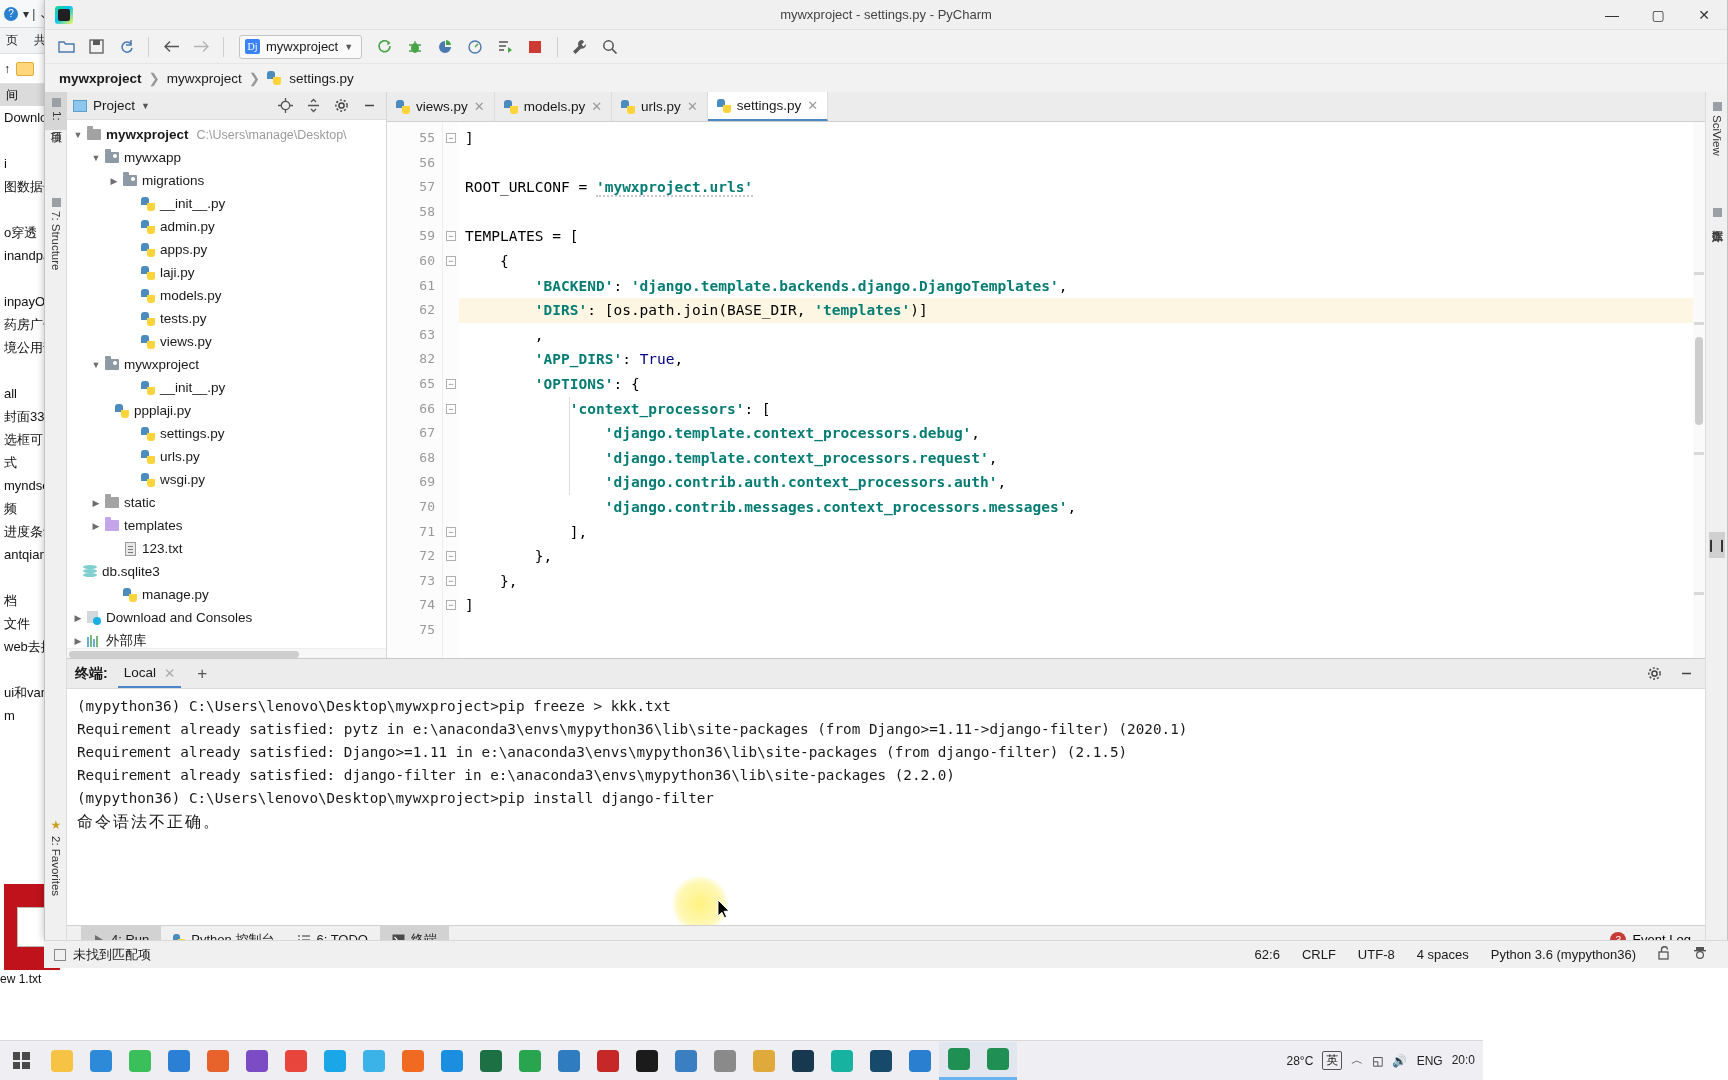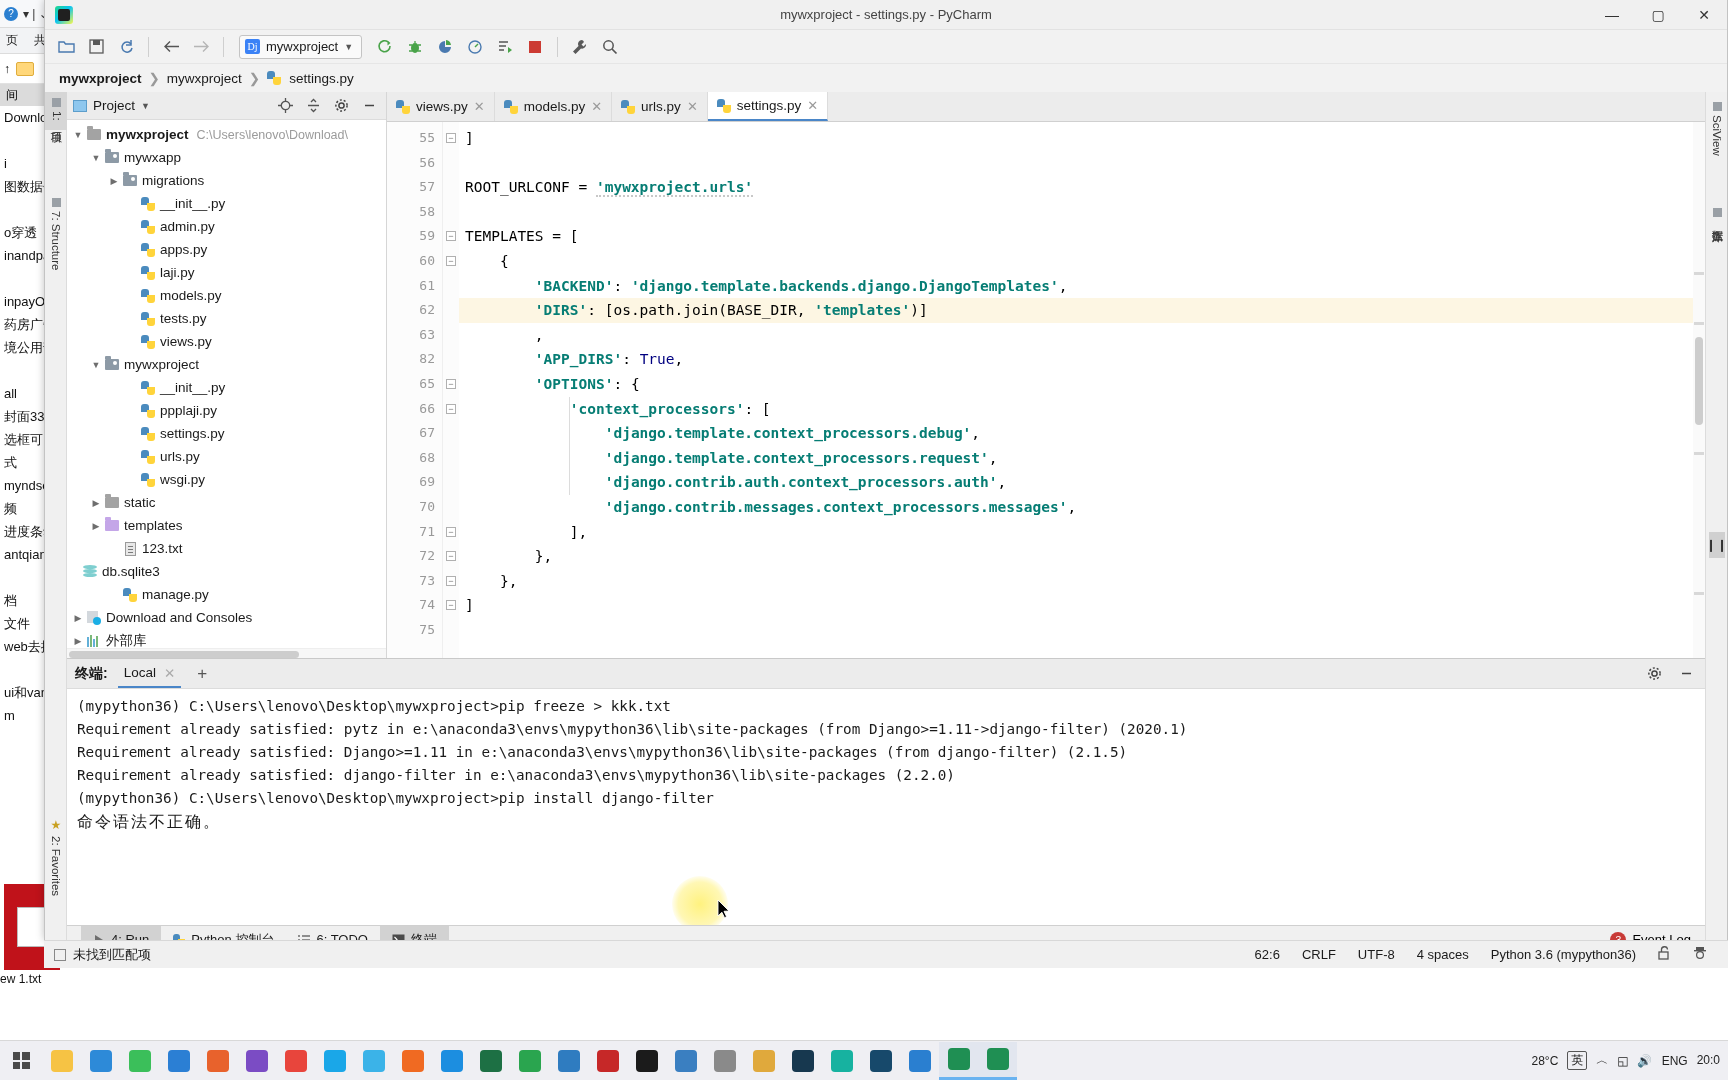--- a/index.html
+++ b/index.html
@@ -271,21 +271,21 @@
     position:absolute; left:44px; top:940px; width:1684px; height:28px;
     background:#f0f0f0; border-top:1px solid #d8d8d8;
     display:flex; align-items:center; padding:0 10px; font-size:13px; color:#1a1a1a;
   }
   .status-bar .spacer{ flex:1; }
   .st-item{ padding:0 11px; }
   .st-check{ width:12px;height:12px;border:1px solid #888;display:inline-block;margin-right:7px;}
 
   
   .taskbar{
-    position:absolute; left:0; top:1040px; width:1728px; height:40px;
+    position:absolute; left:0; top:1040px; width:1483px; height:40px;
     background:#efeff3; display:flex; align-items:center;
     border-top:1px solid #d8d8d8;
   }
   .tb-start{ width:42px;height:40px;display:flex;align-items:center;justify-content:center;}
   .tb-start i{ width:17px;height:17px;display:grid;grid-template-columns:1fr 1fr;grid-template-rows:1fr 1fr;gap:2px;}
   .tb-start i b{ background:#4a4a4a; display:block;}
   .tk{
     width:39px;height:38px;display:flex;align-items:center;justify-content:center;flex:none;
   }
   .tk .sq{ width:22px;height:22px;border-radius:4px; }
@@ -502,21 +502,21 @@
                 </svg>
             </span>
           </div>
           <div class="tree">
               <div class="tree-row" style="padding-left: 4px;">
                 <span class="arrow">▼</span>
                 <span class="tficon">
                   <span class="ic-folder"></span>
                 </span>
                 <span class="tlabel bold">mywxproject</span>
-                <span class="tpath">C:\Users\lenovo\Download\</span>
+                <span class="tpath">C:\Users\manage\Desktop\</span>
               </div>
               <div class="tree-row" style="padding-left: 22px;">
                 <span class="arrow">▼</span>
                 <span class="tficon">
                   <span class="ic-folder src">
                     <span class="dot"></span>
                   </span>
                 </span>
                 <span class="tlabel">mywxapp</span>
               </div>
@@ -611,21 +611,21 @@
               <div class="tree-row" style="padding-left: 58px;">
                 <span class="arrow"></span>
                 <span class="tficon">
                   <span class="ic-py">
                     <span class="a"></span>
                     <span class="b"></span>
                   </span>
                 </span>
                 <span class="tlabel">__init__.py</span>
               </div>
-              <div class="tree-row" style="padding-left: 58px;">
+              <div class="tree-row" style="padding-left: 32px;">
                 <span class="arrow"></span>
                 <span class="tficon">
                   <span class="ic-py">
                     <span class="a"></span>
                     <span class="b"></span>
                   </span>
                 </span>
                 <span class="tlabel">ppplaji.py</span>
               </div>
               <div class="tree-row" style="padding-left: 58px;">

